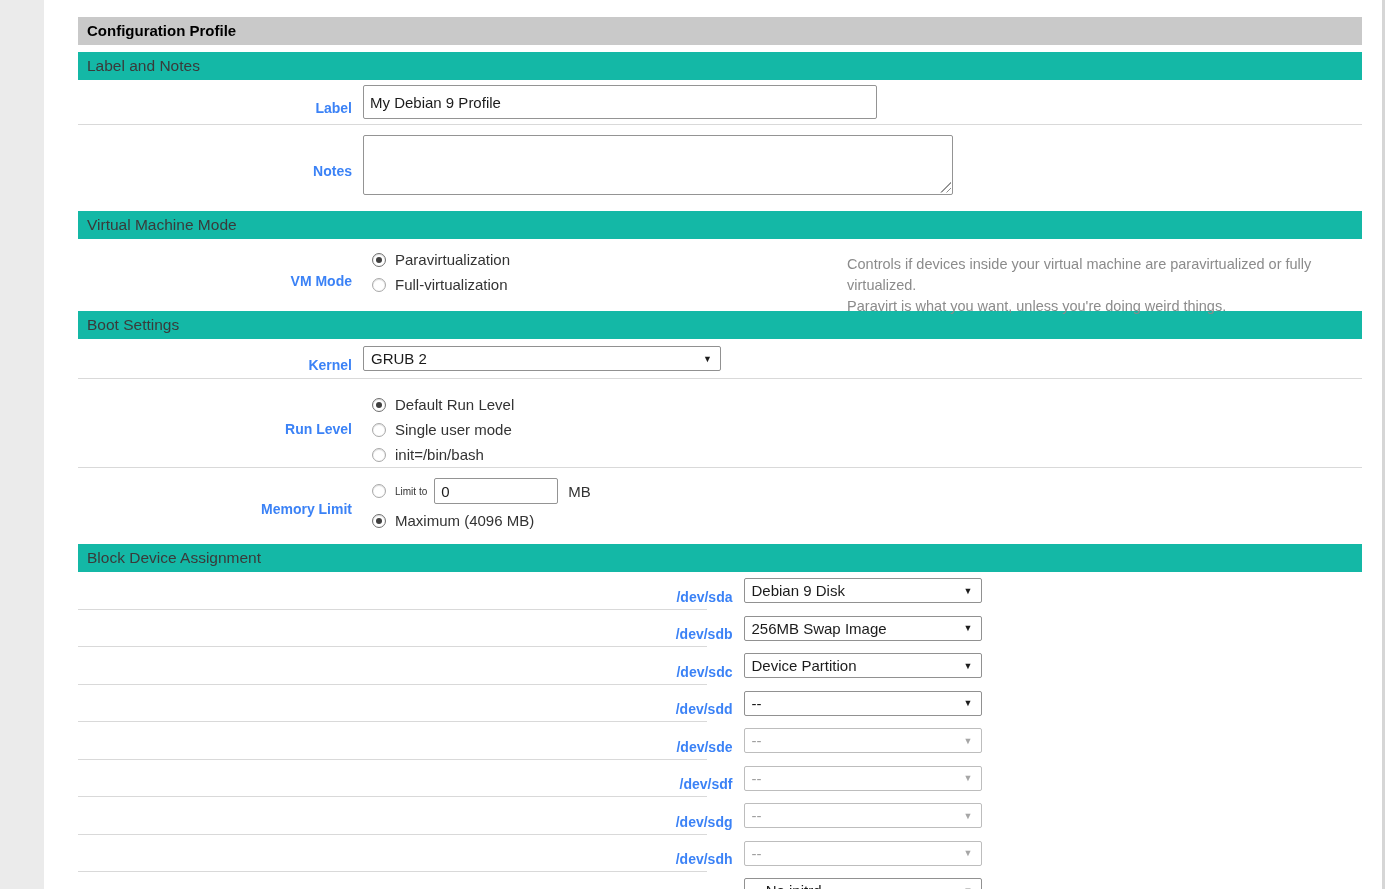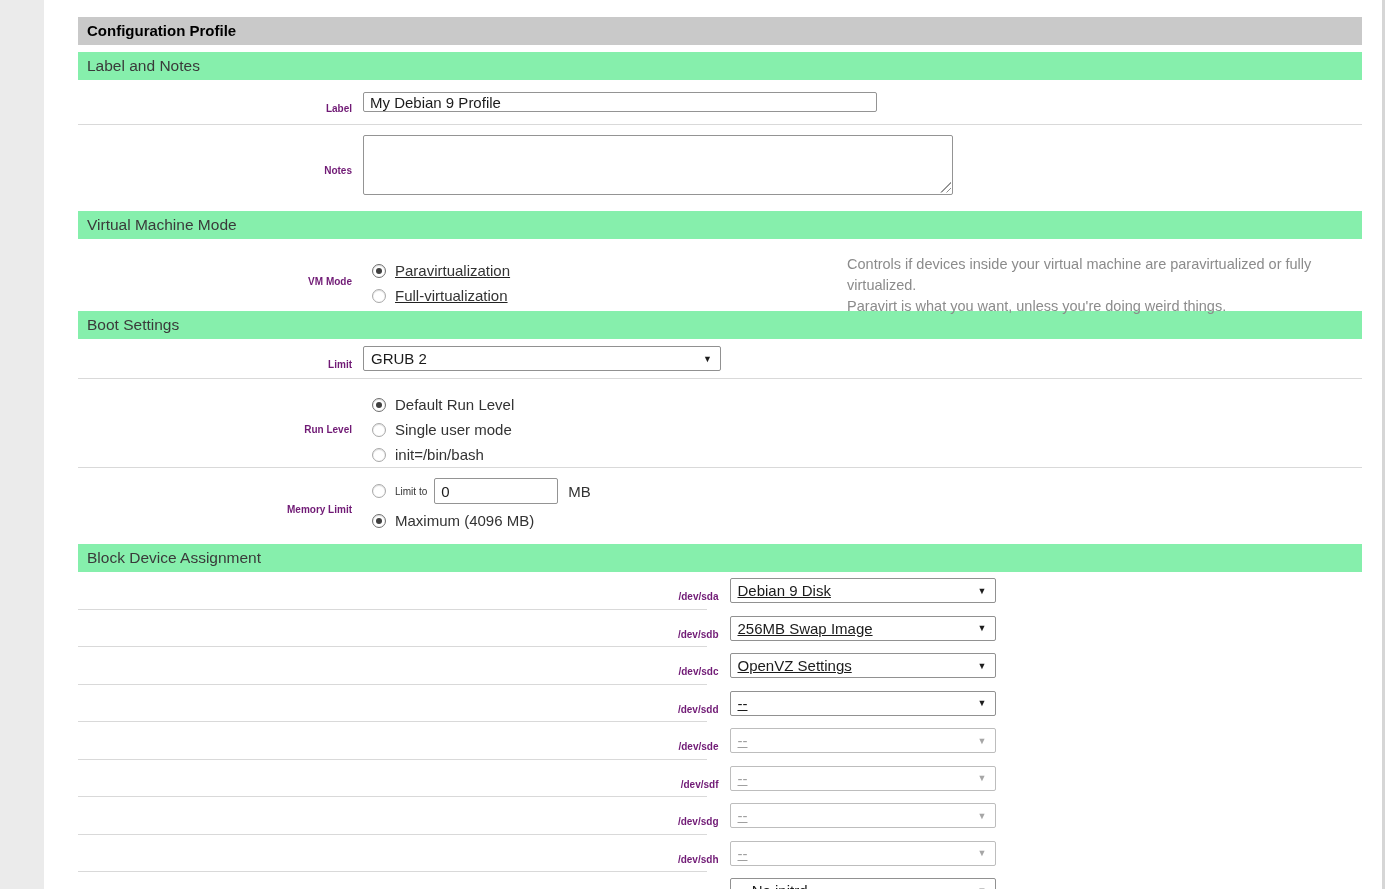--- a/index.html
+++ b/index.html
@@ -11,40 +11,40 @@
   .left-strip { position:absolute; left:0; top:0; width:44px; height:100%; background:#ebebeb; }
   .scroll-line { position:absolute; left:1382px; top:0; width:3px; height:100%; background:#d6d6d6; }
 
   .main { position:absolute; left:78px; top:17px; width:1284px; }
 
   .title-bar {
     height:28px; line-height:28px; background:#c9c9c9; padding:0 9px;
     font-size:15px; font-weight:bold; color:#000; margin-bottom:7px;
   }
   .subheader {
-    height:28px; line-height:28px; background:#86efac; padding:0 9px;
+    height:28px; line-height:28px; background:#14b8a6; padding:0 9px;
     font-size:15.5px; color:#3a3a3a;
   }
   .subheader.gap7 { margin-top:7px; }
   .subheader.gap6 { margin-top:6px; }
 
   .row { position:relative; display:flex; align-items:center; }
   .row.top { align-items:flex-start; }
   .line-full { border-bottom:1px solid #d9d9d9; }
   .lblcol {
-    width:274px; text-align:right; font-weight:bold; font-size:10px; color:#701a75;
+    width:274px; text-align:right; font-weight:bold; font-size:14px; color:#3b82f6;
     flex:none;
     margin-top:12px;
   }
   .row.top .lblcol { align-self:center; }
   .ctl { margin-left:11px; }
 
   
   .txt {
-    height:20px; border:1px solid #949494; border-radius:2px; background:#fff;
+    height:34px; border:1px solid #949494; border-radius:2px; background:#fff;
     font-family:"Liberation Sans",sans-serif; font-size:15px; color:#1b1b1b; padding:0 6px;
   }
   .label-row { height:45px; }
   .label-row .txt { width:514px; }
 
   .notes-row { height:79px; }
   .ta-wrap { position:relative; margin-left:11px; }
   .ta-wrap textarea {
     width:590px; height:60px; border:1px solid #949494; border-radius:2px; resize:none;
     font-family:"Liberation Sans",sans-serif; font-size:15px; padding:4px 6px; display:block;
@@ -63,21 +63,21 @@
     box-shadow: inset 0 1px 1px rgba(0,0,0,.12);
   }
   .radio.on { border-color:#6f6f6f; }
   .radio.on::after {
     content:""; position:absolute; left:3px; top:3px; width:6px; height:6px;
     border-radius:50%; background:#3f3f3f;
   }
   .opt-label { margin-left:9px; font-size:15px; color:#333; }
 
   .vm-row { height:72px; }
-  .vm-row .opts { padding-top:19px;text-decoration:underline; }
+  .vm-row .opts { padding-top:8px; }
   .help {
     margin-left:337px; padding-top:15px; font-size:14.5px; color:#8b8b8b; line-height:21px;
     width:630px;
   }
   .boot-kernel-row { height:40px; }
   .runlevel-row { height:89px; }
   .runlevel-row .opts { padding-top:13px; }
   .memory-row { height:70px; }
   .memory-row .opts { padding-top:8px; }
   .mem-line1 { display:flex; align-items:center; height:30px; padding-left:9px; }
@@ -91,21 +91,21 @@
     position:relative; display:flex; align-items:center; height:25px;
     border:1px solid #919191; border-radius:2px; background:#fff;
     padding:0 32px 0 7px; font-size:15px; color:#1b1b1b;
   }
   .sel .arrow { position:absolute; right:8px; top:50%; transform:translateY(-50%); font-size:9px; color:#1c1c1c; }
   .sel.on { border-color:#bdbdbd; color:#a0a0a0; }
   .sel.on .arrow { color:#a6a6a6; }
   .kernel-sel { width:358px; }
 
   .dev-row { height:37.5px;justify-content:center; }
-  .dev-row .sel { width:266px;text-decoration:underline; }
+  .dev-row .sel { width:238px; }
   .sep-short { position:absolute; left:0; bottom:0; width:629px; height:1px; background:#d9d9d9; }
 </style>
 </head>
 <body>
 
 <div class="viewport">
   <div class="left-strip"></div>
   <div class="scroll-line"></div>
 
   <div class="main">
@@ -143,21 +143,21 @@
       </div>
       <div class="help">
         <div>Controls if devices inside your virtual machine are paravirtualized or fully virtualized.</div>
         <div>Paravirt is what you want, unless you're doing weird things.</div>
       </div>
     </div>
 
     <div class="subheader">Boot Settings</div>
 
     <div class="row boot-kernel-row line-full">
-      <div class="lblcol">Limit</div>
+      <div class="lblcol">Kernel</div>
       <div class="sel kernel-sel ctl">
         <span class="sel-text">GRUB 2</span>
         <span class="arrow">▼</span>
       </div>
     </div>
 
     <div class="row top runlevel-row line-full">
       <div class="lblcol">Run Level</div>
       <div class="ctl opts">
         <div class="opt-line">
@@ -207,21 +207,21 @@
       <div class="sel ctl">
         <span>256MB Swap Image</span>
         <span class="arrow">▼</span>
       </div>
       <div class="sep-short"></div>
     </div>
 
     <div class="row dev-row">
       <div class="lblcol">/dev/sdc</div>
       <div class="sel ctl">
-        <span>OpenVZ Settings</span>
+        <span>Device Partition</span>
         <span class="arrow">▼</span>
       </div>
       <div class="sep-short"></div>
     </div>
 
     <div class="row dev-row">
       <div class="lblcol">/dev/sdd</div>
       <div class="sel ctl">
         <span>--</span>
         <span class="arrow">▼</span>

